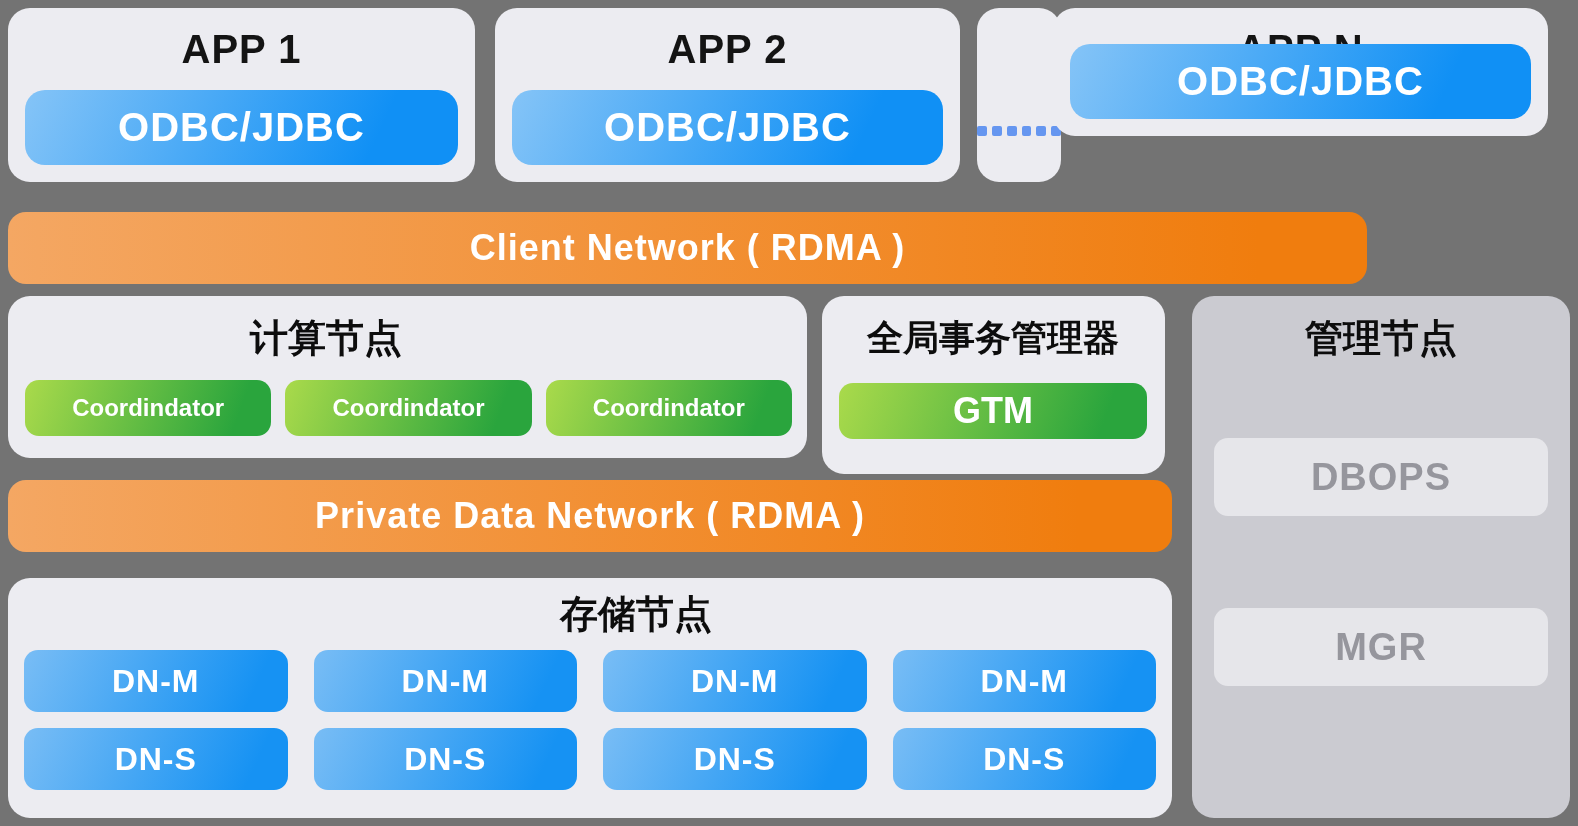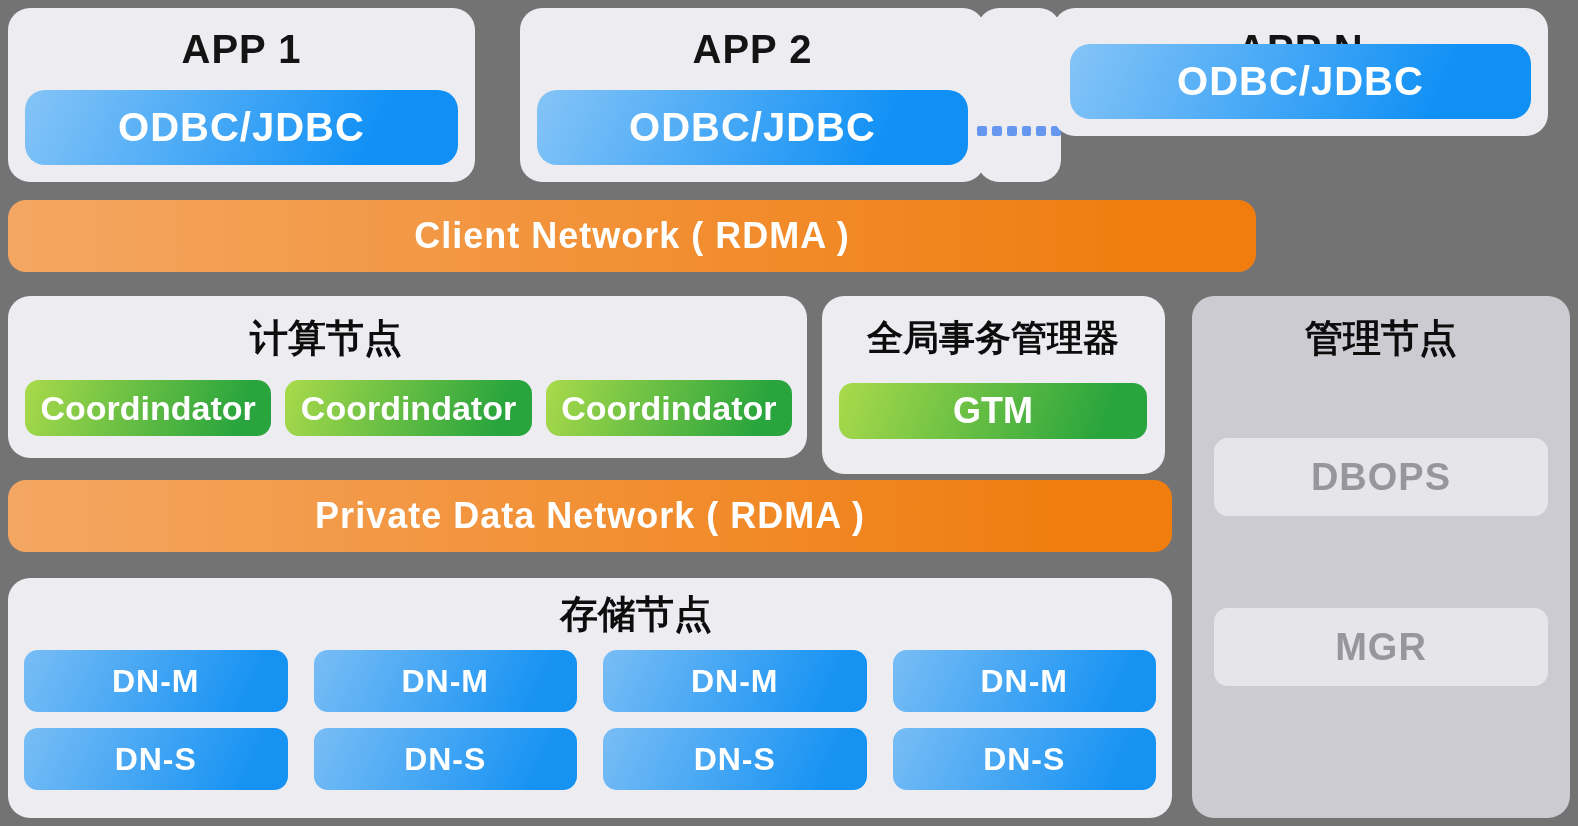--- a/index.html
+++ b/index.html
@@ -82,21 +82,21 @@
     background: linear-gradient(110deg, #AADA4B 0%, #2AA53D 85%);
     border-radius: 14px;
     display: flex; align-items: center; justify-content: center;
     color: #ffffff;
   }
   .coord-row {
     position: absolute;
     left: 17px; right: 15px; top: 84px; height: 56px;
     display: flex; gap: 14px;
   }
-  .coord-row .btn-green { flex: 1; font-size: 34px; }
+  .coord-row .btn-green { flex: 1; font-size: 24px; }
   .gtm-btn {
     position: absolute;
     left: 17px; right: 18px; top: 87px; height: 56px;
     font-size: 36px;
   }
 
   
   .mgmt-btn {
     position: absolute;
     left: 22px; right: 22px; height: 78px;
@@ -130,42 +130,42 @@
 </head>
 <body>
 
 <div class="canvas">
 
   <div class="panel" style="left:8px; top:8px; width:467px; height:174px;">
     <div class="app-title">APP 1</div>
     <div class="pill-blue">ODBC/JDBC</div>
   </div>
 
-  <div class="panel" style="left:495px; top:8px; width:465px; height:174px;margin-left:25px;">
+  <div class="panel" style="left:495px; top:8px; width:465px; height:174px;">
     <div class="app-title">APP 2</div>
     <div class="pill-blue">ODBC/JDBC</div>
   </div>
 
   <div class="panel" style="left:977px; top:8px; width:84px; height:174px;">
     <div class="dots-wrap">
         <span class="dot"></span>
         <span class="dot"></span>
         <span class="dot"></span>
         <span class="dot"></span>
         <span class="dot"></span>
         <span class="dot"></span>
       </div>
   </div>
 
   <div class="panel" style="left:1053px; top:8px; width:495px; height:128px;">
     <div class="app-title">APP N</div>
     <div class="pill-blue">ODBC/JDBC</div>
   </div>
 
-  <div class="bar" style="left:8px; top:200px; width:1248px;">Client Network ( RDMA )</div>
+  <div class="bar" style="left:8px; top:212px; width:1359px;">Client Network ( RDMA )</div>
 
   <div class="panel" style="left:8px; top:296px; width:799px; height:162px;">
     <div class="zh-title" style="left:318px;text-align:right;">计算节点</div>
     <div class="coord-row">
       <div class="btn-green">Coordindator</div>
       <div class="btn-green">Coordindator</div>
       <div class="btn-green">Coordindator</div>
     </div>
   </div>
 

